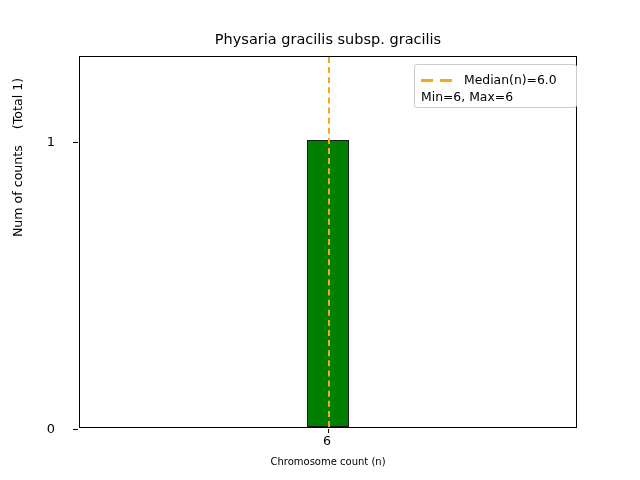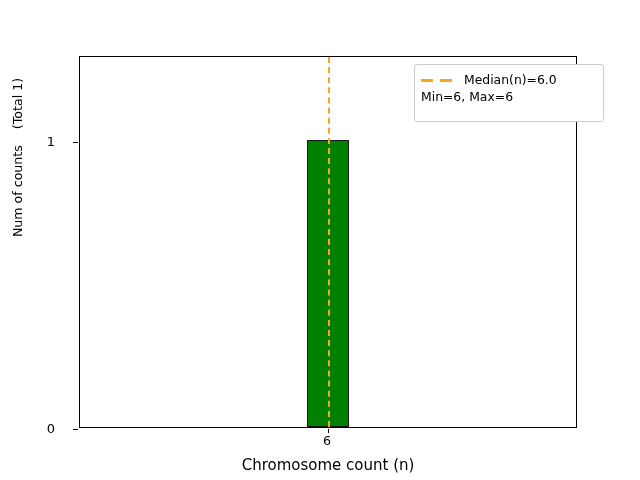--- a/index.html
+++ b/index.html
@@ -67,26 +67,26 @@
     bottom: 0;
     width: 0;
     border-left: 2.6px dashed #f5a623;
   }
 
   
   #legend {
     position: absolute;
     left: 413px;
     top: 63px;
-    width: 190px;
+    width: 163px;
     box-sizing: border-box;
     background: #ffffff;
     border: 1px solid #cccccc;
     border-radius: 3px;
-    padding: 6px 8px 16px 6px;
+    padding: 6px 8px 2px 6px;
     font-size: 12.4px;
     color: #000000;
     line-height: 17px;
   }
   .legend-row {
     display: flex;
     align-items: center;
     justify-content: flex-start;
   }
   .legend-key {
@@ -164,30 +164,31 @@
     color: #000000;
     transform: translateX(-50%);
     white-space: nowrap;
   }
   #xlabel {
     position: absolute;
     left: 79px;
     top: 456px;
     width: 498px;
     text-align: center;
-    font-size: 15px;
+    font-size: 10px;
     color: #000000;
     white-space: nowrap;
   }
 </style>
 </head>
 <body>
 
 <div id="figure">
 
+  <div id="chart-title">Physaria gracilis subsp. gracilis</div>
 
   <div id="plot-area">
     <div id="plot-inner">
 
       <div class="bar" style="left:227px; width:42px; height:287px;"></div>
 
       <div id="median-line" style="left:248px;"></div>
     </div>
 
     <div class="ytick" style="top:372px; right:498px; width:5px;"></div>

